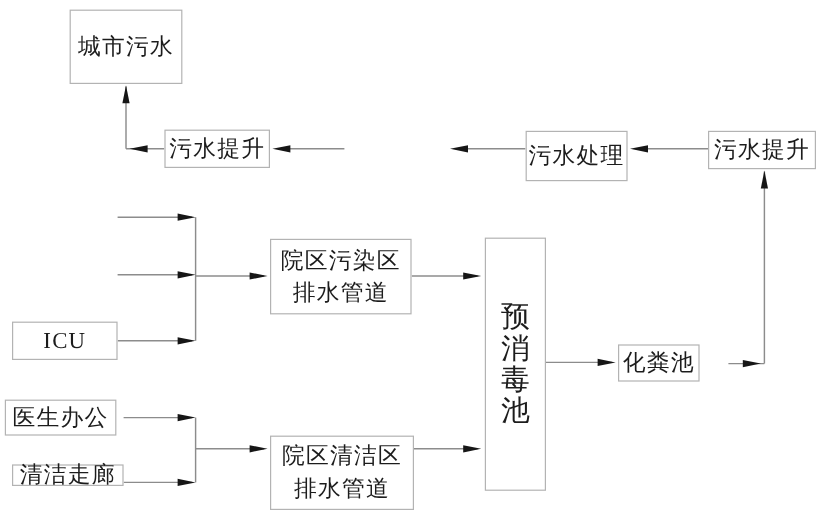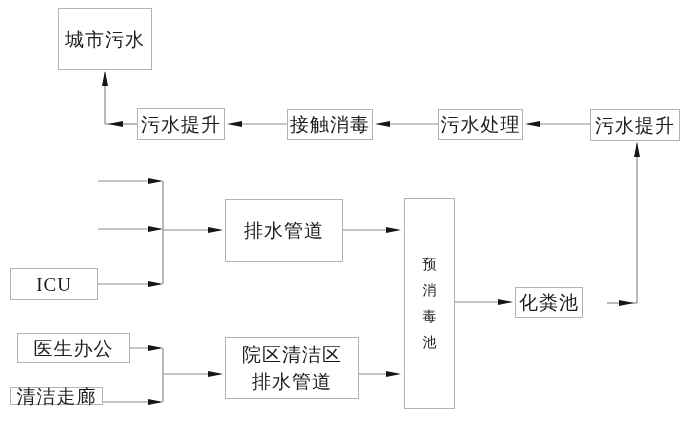--- a/index.html
+++ b/index.html
@@ -14,21 +14,21 @@
     border:1px solid var(--box_border,#b3b3b3);
     background:#ffffff;
     display:flex;flex-direction:column;align-items:center;justify-content:center;
     color:var(--text,#1c1c1c);
     font-size:19px;letter-spacing:1px;line-height:27px;
     text-align:center;white-space:nowrap;
   }
   .box .lbl{display:block;}
   .tank-label{
     width:24px;white-space:normal;word-break:break-all;
-    font-size:14px;line-height:26px;letter-spacing:0;
+    font-size:24px;line-height:26px;letter-spacing:0;
   }
   svg.layer{position:absolute;left:0;top:0;pointer-events:none;}
   .cline{stroke:var(--line,#8c8c8c);stroke-width:1.2;fill:none;}
   .ahead{fill:var(--arrow,#161616);stroke:none;}
 </style>
 </head>
 <body>
 
 <div class="stage">
 
@@ -123,56 +123,54 @@
   </svg>
 
   <div class="box" style="left:58px;top:8px;width:94px;height:62px">
     <span class="lbl">城市污水</span>
   </div>
 
   <div class="box" style="left:137px;top:108px;width:88px;height:32px">
     <span class="lbl">污水提升</span>
   </div>
 
-  <div class="box" style="left:287px;top:109px;width:86px;height:31px">
-    <span class="lbl">接触消毒</span>
-  </div>
 
-  <div class="box" style="left:438px;top:109px;width:85px;height:31px">
+  <div class="box" style="left:438px;top:109px;width:85px;height:42px">
     <span class="lbl">污水处理</span>
   </div>
 
   <div class="box" style="left:590px;top:109px;width:90px;height:32px">
     <span class="lbl">污水提升</span>
   </div>
 
 
 
   <div class="box" style="left:10px;top:268px;width:88px;height:32px">
     <span class="lbl">ICU</span>
   </div>
 
   <div class="box" style="left:225px;top:199px;width:118px;height:63px">
+    <span class="lbl">院区污染区</span>
     <span class="lbl">排水管道</span>
   </div>
 
   <div class="box" style="left:404px;top:198px;width:51px;height:211px">
     <span class="lbl tank-label">预消毒池</span>
   </div>
 
   <div class="box" style="left:515px;top:287px;width:68px;height:31px">
     <span class="lbl">化粪池</span>
   </div>
 
-  <div class="box" style="left:17px;top:333px;width:113px;height:30px">
+  <div class="box" style="left:4px;top:333px;width:93px;height:30px">
     <span class="lbl">医生办公</span>
   </div>
 
   <div class="box" style="left:10px;top:387px;width:93px;height:18px">
     <span class="lbl">清洁走廊</span>
   </div>
 
-  <div class="box" style="left:225px;top:337px;width:134px;height:62px">
+  <div class="box" style="left:225px;top:363px;width:120px;height:62px">
     <span class="lbl">院区清洁区</span>
     <span class="lbl">排水管道</span>
   </div>
 
 </div>
 
 </body></html>

